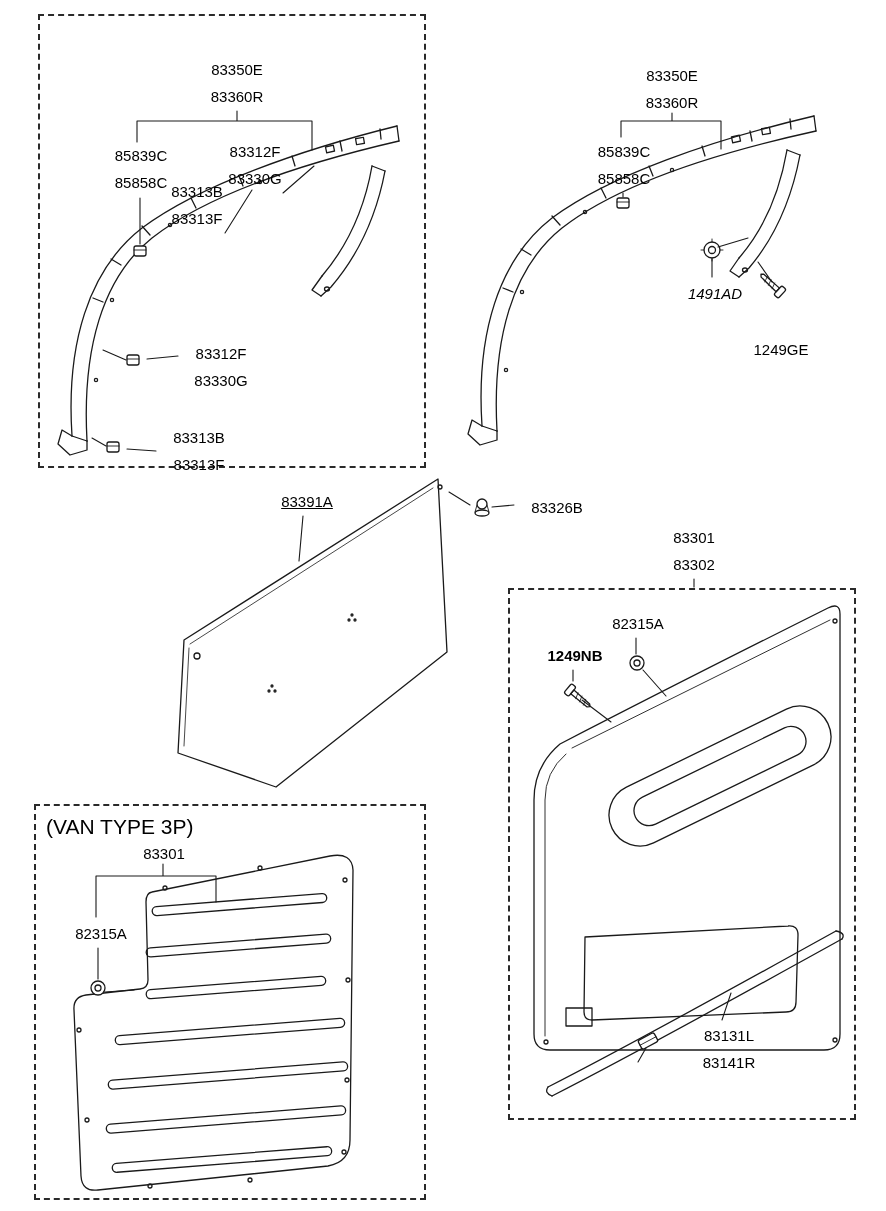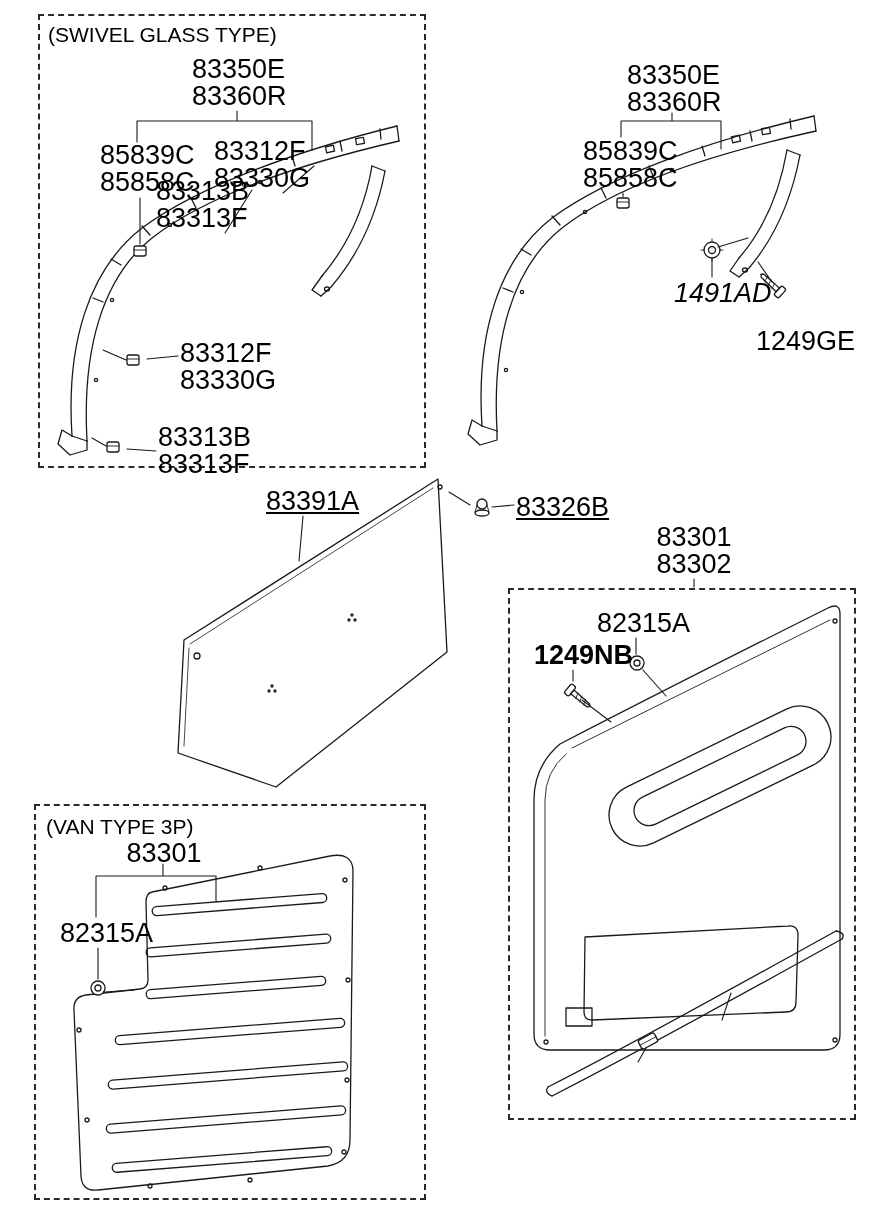--- a/index.html
+++ b/index.html
@@ -3,21 +3,21 @@
 <meta charset="utf-8">
 <style>
   html,body{margin:0;padding:0;background:#ffffff;}
   .stage{
     position:relative;width:886px;height:1211px;background:#ffffff;
     font-family:"Liberation Sans",sans-serif;color:#000;overflow:hidden;
   }
   .art{position:absolute;left:0;top:0;}
   .dashed-box{position:absolute;border:2px dashed #2a2a2a;box-sizing:border-box;}
   .boxtitle{position:absolute;font-size:21px;line-height:26px;white-space:nowrap;}
-  .lbl{position:absolute;font-size:27px;line-height:27px;text-align:center;white-space:nowrap;}
+  .lbl{position:absolute;font-size:15px;line-height:27px;text-align:center;white-space:nowrap;}
   .lbl span{display:block;}
 </style>
 </head>
 <body>
 
 <div class="stage">
 
   <svg class="art" width="886" height="1211" viewBox="0 0 886 1211">
     <g stroke="#1a1a1a" fill="none" stroke-width="1.3" stroke-linecap="round" stroke-linejoin="round">
 
@@ -184,21 +184,20 @@
         <path d="M163,864 L163,876 M96,876 L216,876 M96,876 L96,917 M216,876 L216,902"></path>
         <path d="M98,948 L98,979 M105,992 L134,990"></path>
       </g>
     </g>
   </svg>
 
   <div class="dashed-box" style="left:38px;top:14px;width:388px;height:454px;"></div>
   <div class="dashed-box" style="left:508px;top:588px;width:348px;height:532px;"></div>
   <div class="dashed-box" style="left:34px;top:804px;width:392px;height:396px;"></div>
 
-  <div class="boxtitle" style="left:48px;top:22px;">(SWIVEL GLASS TYPE)</div>
   <div class="boxtitle" style="left:46px;top:814px;">(VAN TYPE 3P)</div>
 
   <div class="lbl" style="left:192px;top:56px;width:90px;">
     <span>83350E</span>
     <span>83360R</span>
   </div>
   <div class="lbl" style="left:100px;top:142px;width:82px;">
     <span>85839C</span>
     <span>85858C</span>
   </div>
@@ -223,41 +222,45 @@
     <span>83350E</span>
     <span>83360R</span>
   </div>
   <div class="lbl" style="left:583px;top:138px;width:82px;">
     <span>85839C</span>
     <span>85858C</span>
   </div>
   <div class="lbl" style="left:674px;top:280px;width:82px;font-style:italic;">
     <span>1491AD</span>
   </div>
-  <div class="lbl" style="left:740px;top:328px;width:82px;margin-left:16px;">
+  <div class="lbl" style="left:740px;top:336px;width:82px;">
     <span>1249GE</span>
   </div>
 
   <div class="lbl" style="left:266px;top:488px;width:82px;text-decoration:underline;">
     <span>83391A</span>
   </div>
-  <div class="lbl" style="left:516px;top:494px;width:82px;text-decoration:underline;">
+  <div class="lbl" style="left:516px;top:494px;width:82px;">
     <span>83326B</span>
   </div>
 
   <div class="lbl" style="left:649px;top:524px;width:90px;">
     <span>83301</span>
     <span>83302</span>
   </div>
   <div class="lbl" style="left:597px;top:610px;width:82px;">
     <span>82315A</span>
   </div>
   <div class="lbl" style="left:534px;top:642px;width:82px;font-weight:bold;">
     <span>1249NB</span>
   </div>
+  <div class="lbl" style="left:684px;top:1022px;width:90px;">
+    <span>83131L</span>
+    <span>83141R</span>
+  </div>
 
   <div class="lbl" style="left:123px;top:840px;width:82px;">
     <span>83301</span>
   </div>
   <div class="lbl" style="left:60px;top:920px;width:82px;">
     <span>82315A</span>
   </div>
 
 </div>
 

